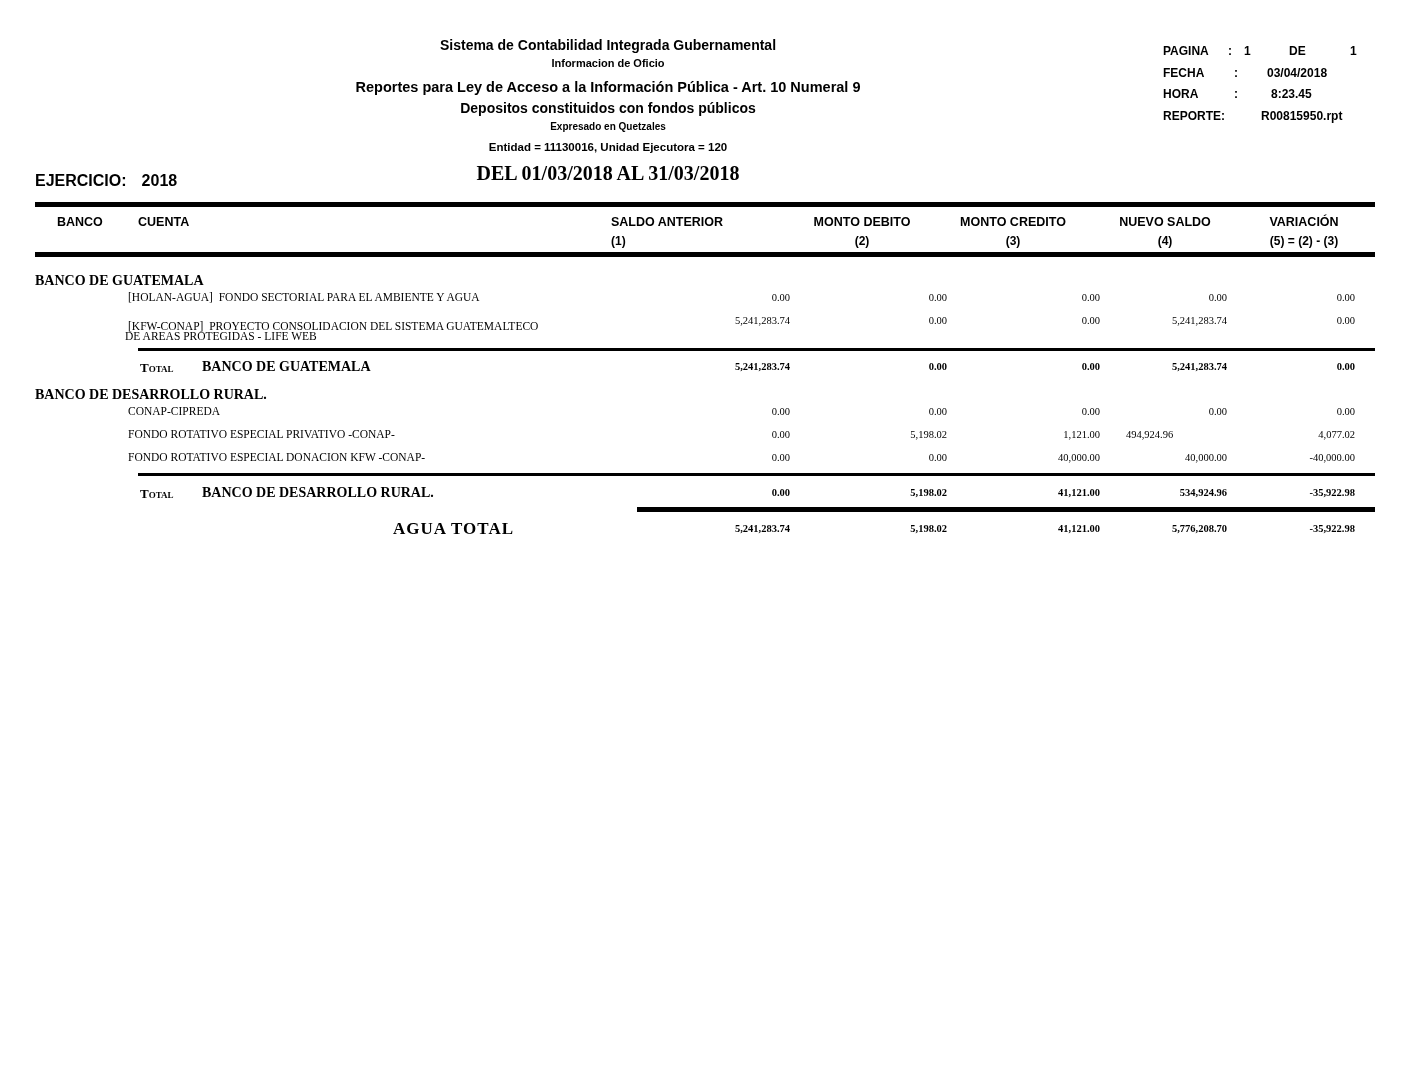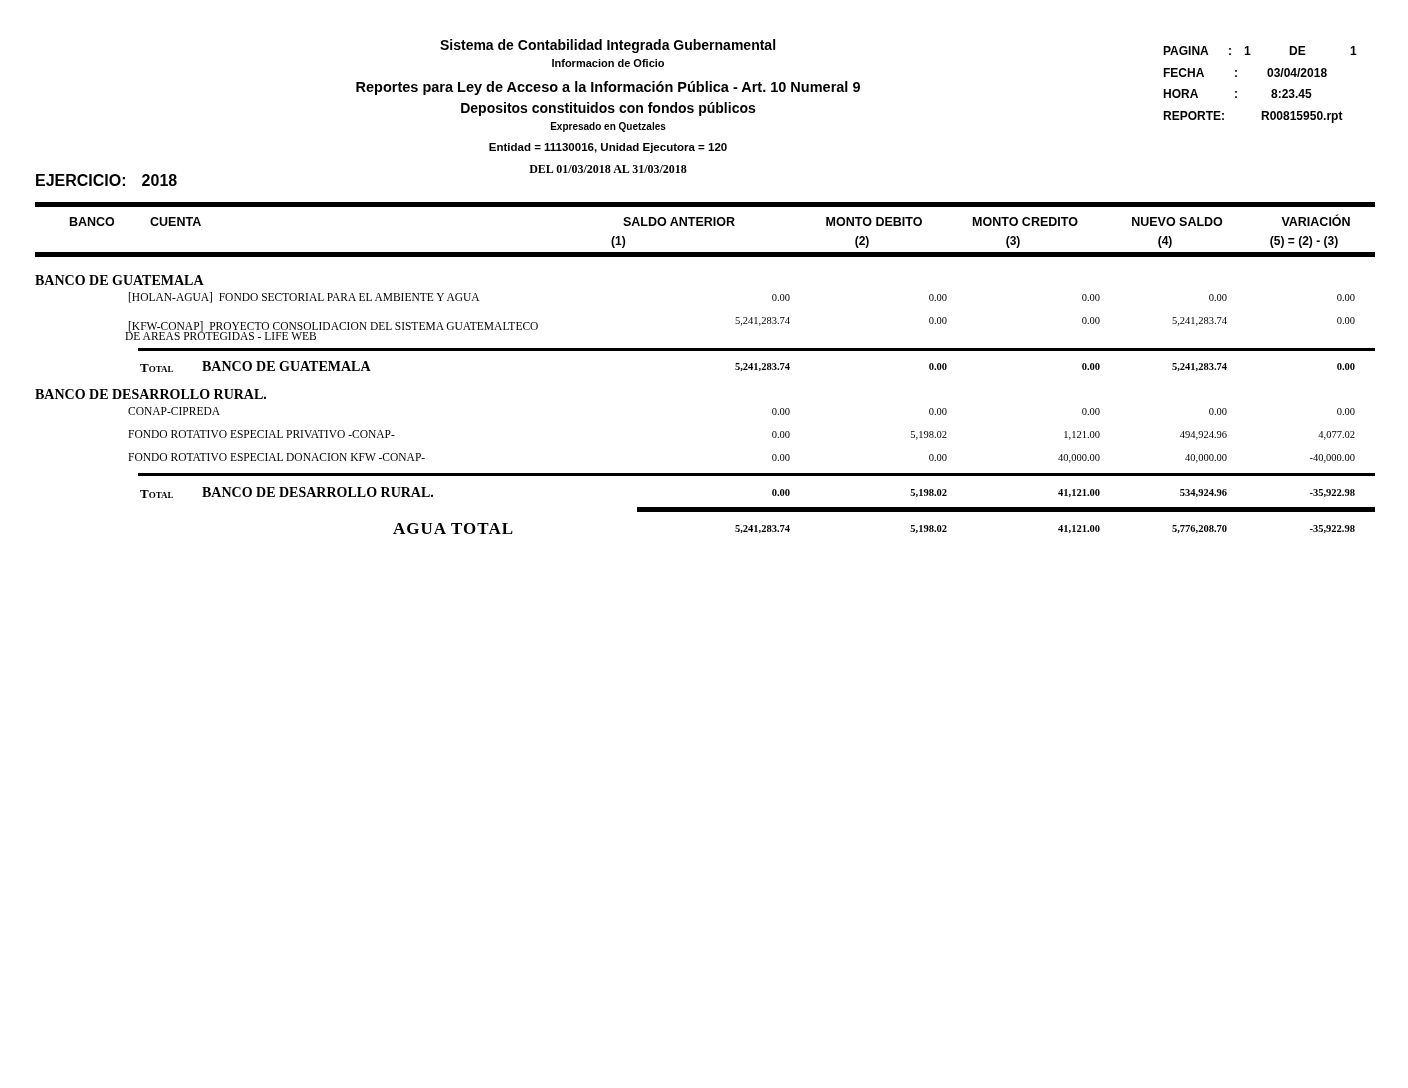--- a/index.html
+++ b/index.html
@@ -9,36 +9,36 @@
   .b{font-weight:bold;}
 
   
   .title-block{position:absolute;left:208px;top:0;width:800px;text-align:center;}
   .t1{position:absolute;left:0;top:37px;width:800px;font-size:14px;font-weight:bold;}
   .t2{position:absolute;left:0;top:57px;width:800px;font-size:11px;font-weight:bold;}
   .t3{position:absolute;left:0;top:79px;width:800px;font-size:14.5px;font-weight:bold;}
   .t4{position:absolute;left:0;top:100px;width:800px;font-size:14px;font-weight:bold;}
   .t5{position:absolute;left:0;top:121px;width:800px;font-size:10px;font-weight:bold;}
   .t6{position:absolute;left:0;top:141px;width:800px;font-size:11.5px;font-weight:bold;}
-  .t7{position:absolute;left:0;top:162px;width:800px;font-size:12px;font-weight:bold;
+  .t7{position:absolute;left:0;top:162px;width:800px;font-size:20px;font-weight:bold;
       font-family:"Liberation Serif",serif;}
 
   
   .meta{position:absolute;left:1163px;top:44px;width:230px;height:90px;font-size:12px;font-weight:bold;}
   .meta-row{position:absolute;left:0;width:230px;height:16px;}
   .meta-row span{position:absolute;top:0;white-space:pre;}
 
   .ejercicio{position:absolute;left:35px;top:172px;font-size:16px;font-weight:bold;}
   .ejercicio .val{margin-left:15px;}
 
   
   .rule{position:absolute;background:#000;}
 
   
-  .th{position:absolute;top:215px;font-size:12.5px;font-weight:bold;margin-left:12px;}
+  .th{position:absolute;top:215px;font-size:12.5px;font-weight:bold;}
   .ths{position:absolute;top:234px;font-size:12px;font-weight:bold;text-align:center;}
   .h1{left:611px;width:180px;text-align:left;}
   .h2{left:772px;width:180px;text-align:center;}
   .h3{left:923px;width:180px;text-align:center;}
   .h4{left:1075px;width:180px;text-align:center;}
   .h5{left:1214px;width:180px;text-align:center;}
 
   
   .num{position:absolute;font-family:"Liberation Serif",serif;font-size:10.5px;text-align:right;white-space:pre;}
   .c1{left:600px;width:190px;}
@@ -158,21 +158,21 @@
   <span class="num c3" style="top:406px;">0.00</span>
   <span class="num c4" style="top:406px;">0.00</span>
   <span class="num c5" style="top:406px;">0.00</span>
 </div>
 
 <div>
   <div class="cuenta" style="top:428px;">FONDO ROTATIVO ESPECIAL PRIVATIVO -CONAP-</div>
   <span class="num c1" style="top:429px;">0.00</span>
   <span class="num c2" style="top:429px;">5,198.02</span>
   <span class="num c3" style="top:429px;">1,121.00</span>
-  <span class="num c4" style="top:429px;">494,924.96</span>
+  <span class="num c4" style="top:429px;text-align:center;">494,924.96</span>
   <span class="num c5" style="top:429px;">4,077.02</span>
 </div>
 
 <div>
   <div class="cuenta" style="top:451px;">FONDO ROTATIVO ESPECIAL DONACION KFW -CONAP-</div>
   <span class="num c1" style="top:452px;">0.00</span>
   <span class="num c2" style="top:452px;">0.00</span>
   <span class="num c3" style="top:452px;">40,000.00</span>
   <span class="num c4" style="top:452px;">40,000.00</span>
   <span class="num c5" style="top:452px;">-40,000.00</span>

